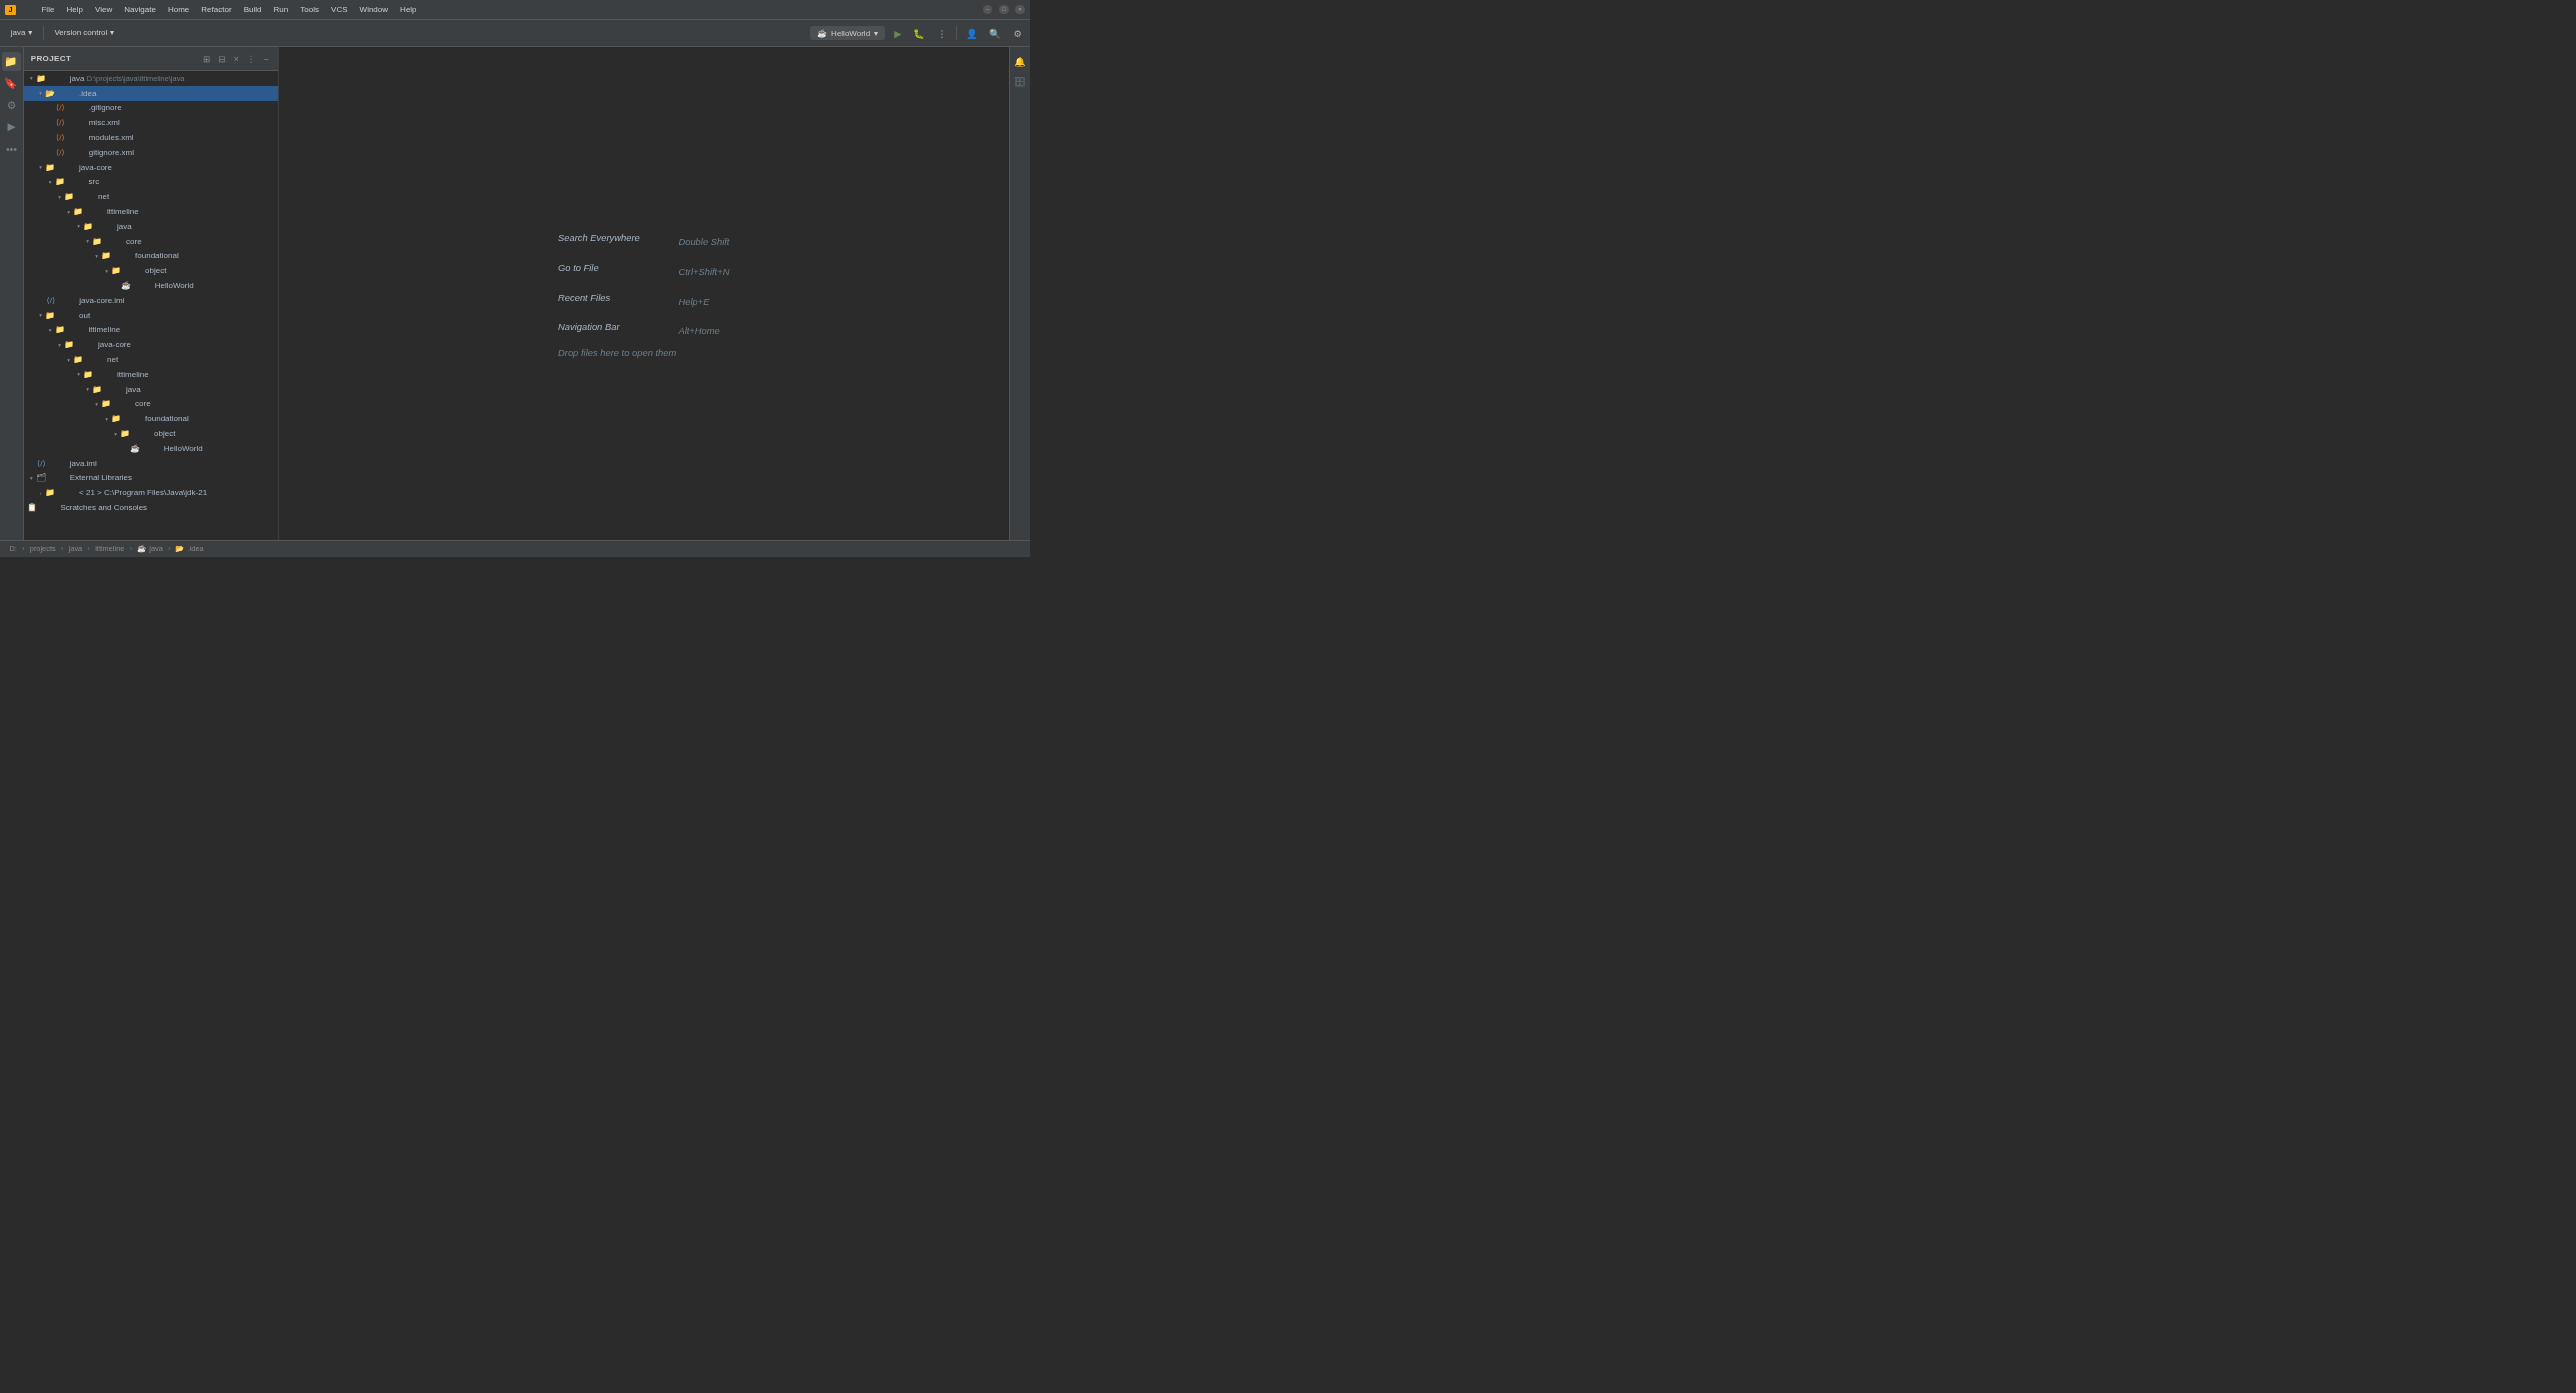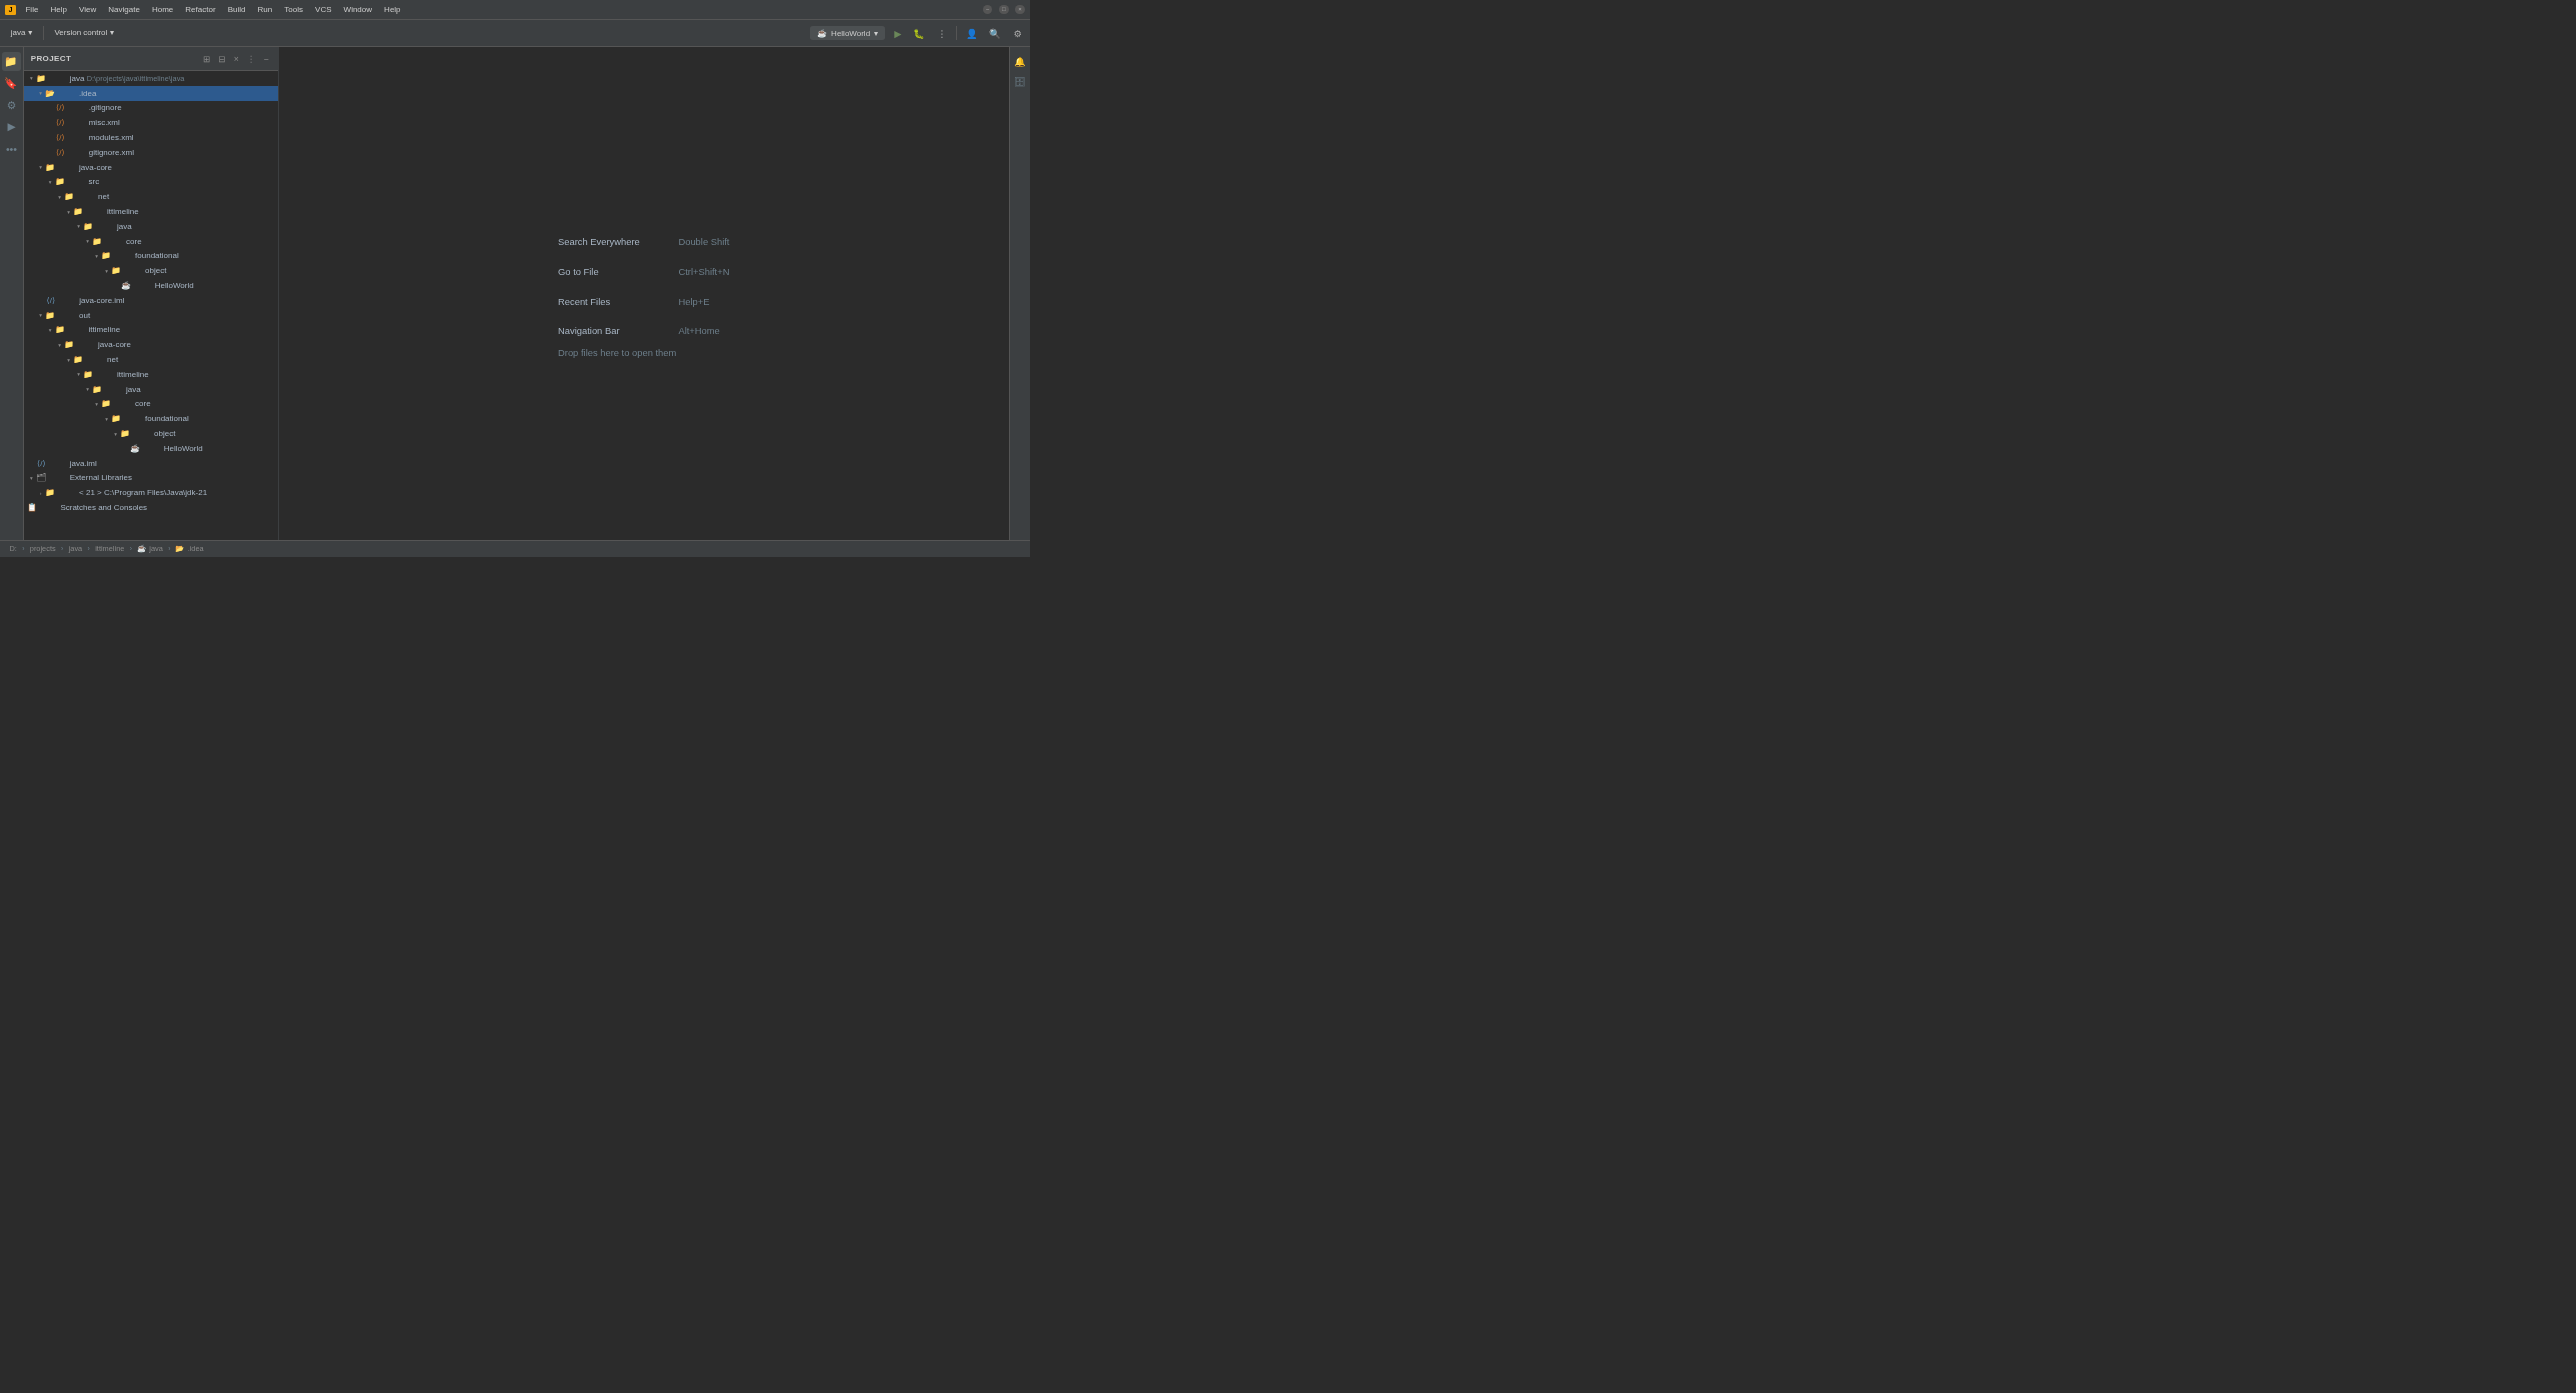--- a/index.html
+++ b/index.html
@@ -22,21 +22,21 @@
       display: flex;
       align-items: center;
       justify-content: space-between;
       padding: 0 5.4px;
       border-bottom: 0.7px solid #555;
       flex-shrink: 0;
     }
     .title-bar-left {
       display: flex;
       align-items: flex-end;
-      gap: 4px;
+      gap: 20px;
     }
     .app-icon {
       width: 10.7px;
       height: 10.7px;
       background: #f0a30a;
       border-radius: 1.3px;
       display: flex;
       align-items: center;
       justify-content: center;
       font-size: 6.7px;
@@ -275,22 +275,23 @@
       justify-content: center;
     }
     .welcome-content {
       display: flex;
       flex-direction: column;
       gap: 10.7px;
       padding: 27px;
     }
     .welcome-row {
       display: flex;
-      align-items: flex-end;
+      align-items: center;
       gap: 13.4px;
+      font-style: italic;
     }
     .welcome-label {
       color: #a9b7c6;
       font-size: 9.4px;
       min-width: 107px;
     }
     .welcome-shortcut {
       color: #6d7f8b;
       font-size: 9.4px;
       margin-top: 8px;

